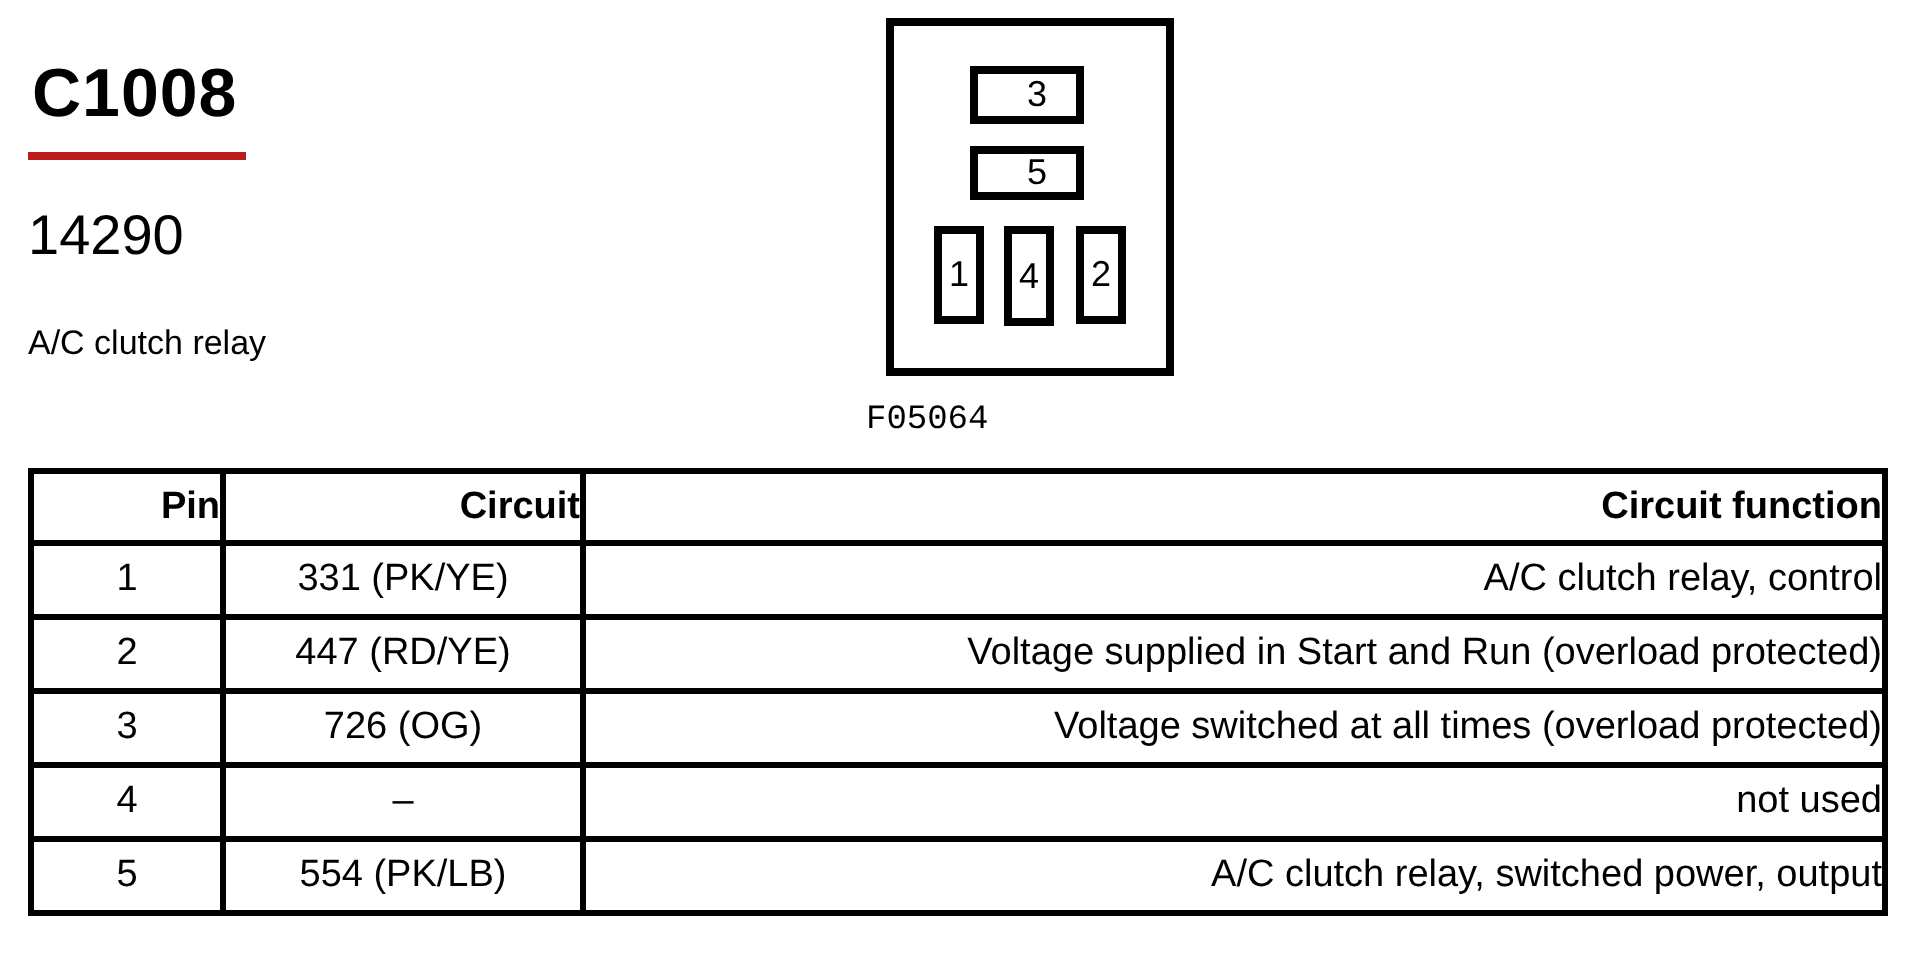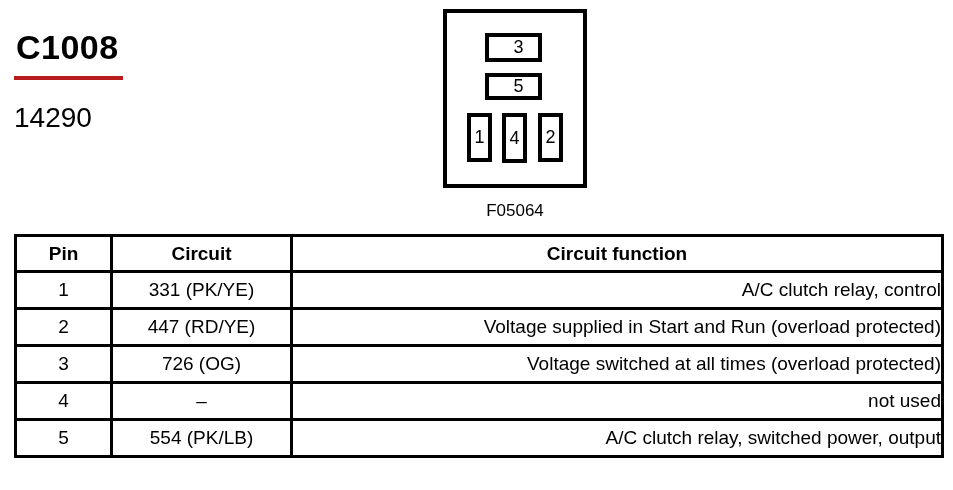--- a/index.html
+++ b/index.html
@@ -55,55 +55,57 @@
   .cavity-wide-1 { left: 38px; top: 20px; width: 57px; height: 29px; }
   .cavity-wide-2 { left: 38px; top: 60px; width: 57px; height: 27px; }
   .cavity-wide-1 span, .cavity-wide-2 span { transform: translateX(5px); }
   .cavity-small-1 { left: 20px; top: 100px; width: 25px; height: 49px; }
   .cavity-small-2 { left: 55px; top: 100px; width: 25px; height: 50px; }
   .cavity-small-3 { left: 91px; top: 100px; width: 25px; height: 49px; }
   .figure-label {
     position: absolute;
     left: 433px; top: 201px;
     width: 164px;
-    text-align: center;
+    text-align: left;
     font-size: 17px;
+    font-family: Liberation Mono, monospace;
   }
 
   
   .pin-table {
     position: absolute;
     left: 14px; top: 234px;
     width: 927px;
     border-collapse: collapse;
     table-layout: fixed;
   }
   .pin-table th, .pin-table td {
     border: 3px solid #000;
     font-size: 19px;
     padding: 0;
     overflow: hidden;
     white-space: nowrap;
   }
-  .pin-table th { height: 33px; font-weight: bold; text-align: center; }
+  .pin-table th { height: 33px; font-weight: bold; text-align: right; }
   .pin-table td { height: 34px; }
   .col-pin      { width: 96px; }
   .col-circuit  { width: 180px; }
   .col-function { width: 651px; }
   td.cell-pin, td.cell-circuit { text-align: center; }
   td.cell-function, th.head-function { padding-left: 11px; margin-top: 26px; }
   th.head-function { padding-left: 0; }
   td.cell-function { text-align: right; }
 </style>
 </head>
 <body>
 
 <div class="title-block">
   <h1 class="connector-id">C1008</h1>
   <div class="part-number">14290</div>
+  <div class="description">A/C clutch relay</div>
 </div>
 
 <div class="connector-box">
   <div class="cavity cavity-wide-1">
     <span>3</span>
   </div>
   <div class="cavity cavity-wide-2">
     <span>5</span>
   </div>
   <div class="cavity cavity-small-1">

